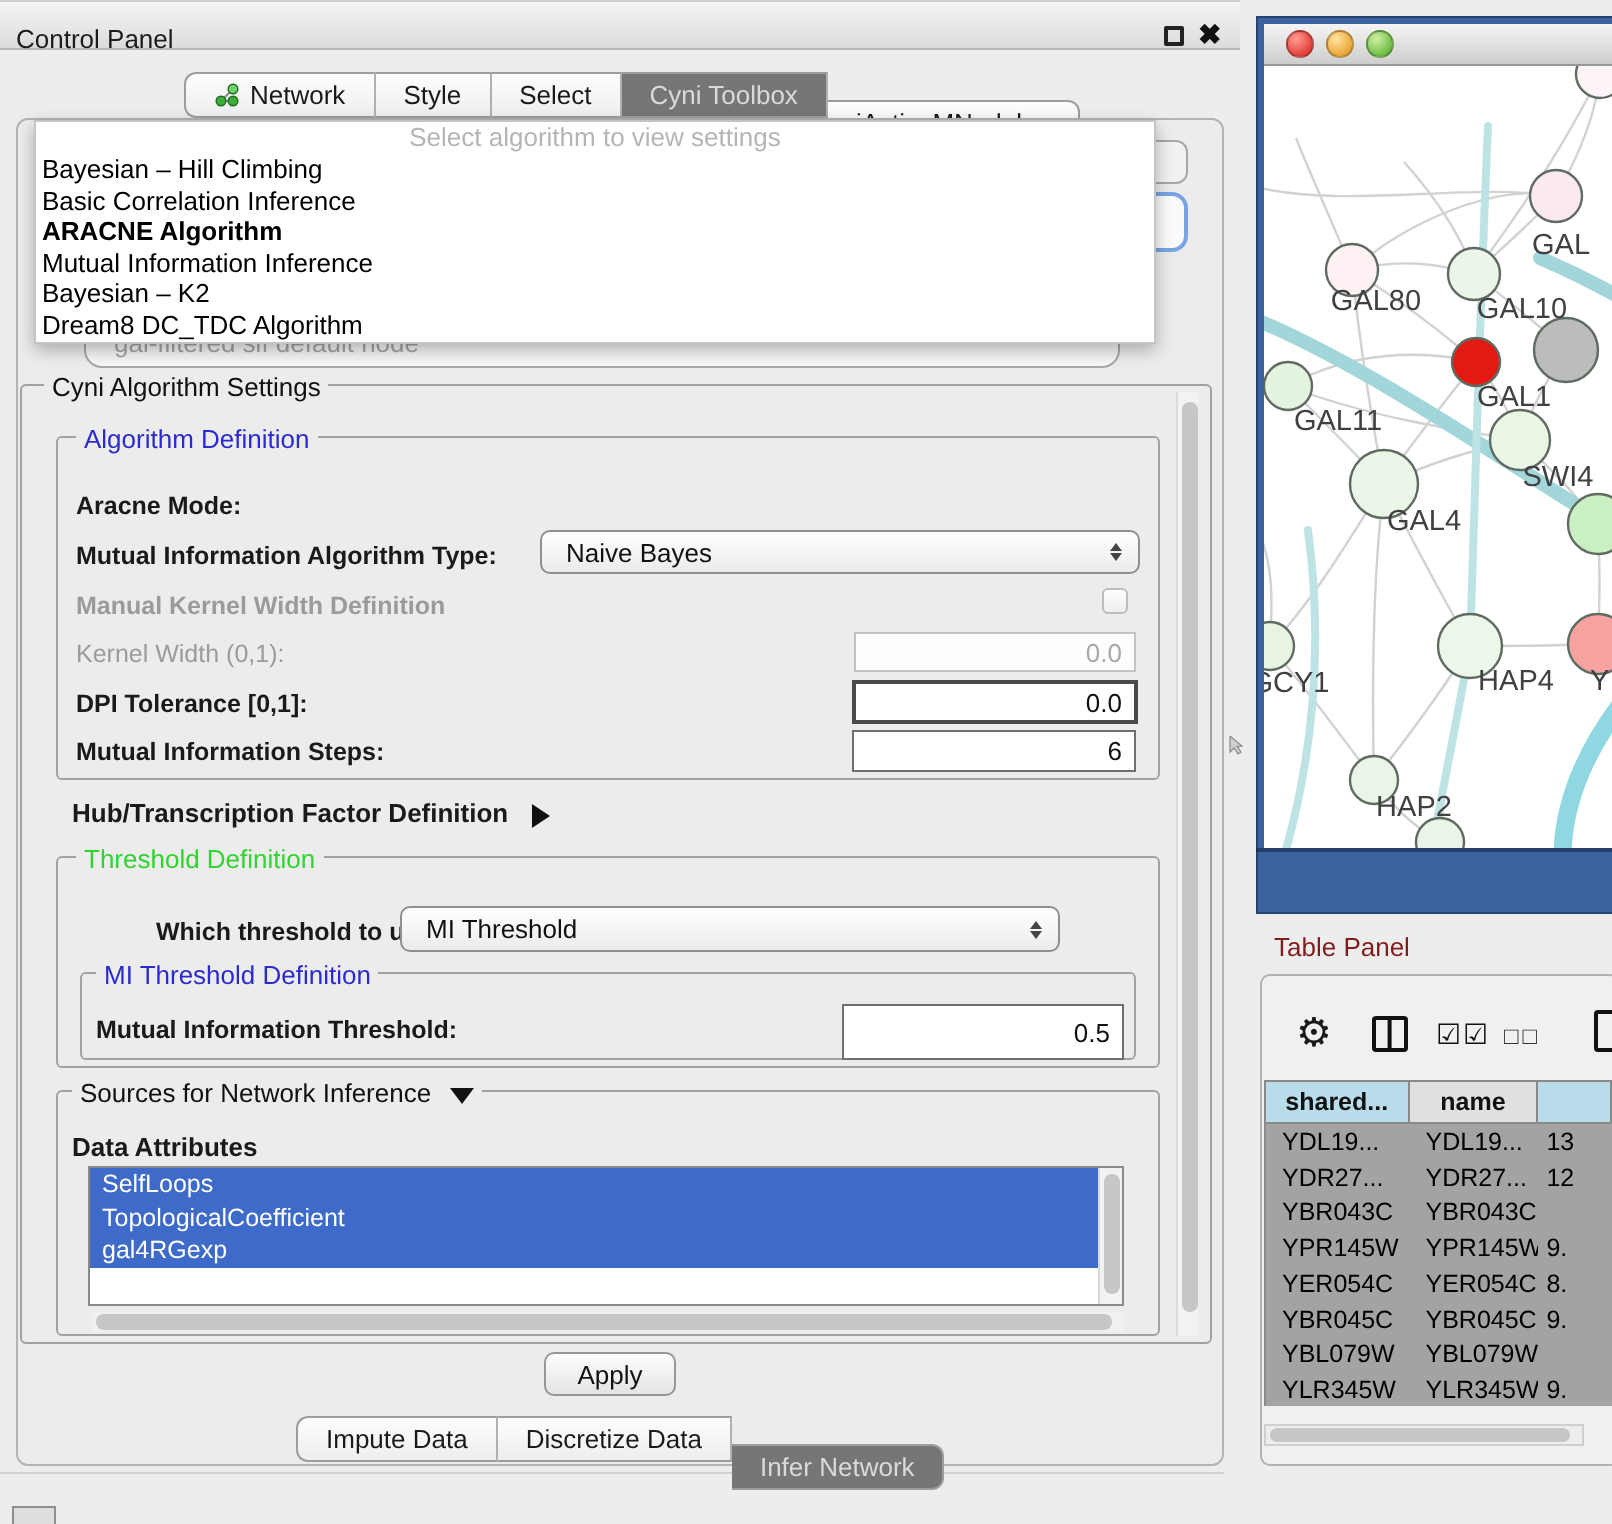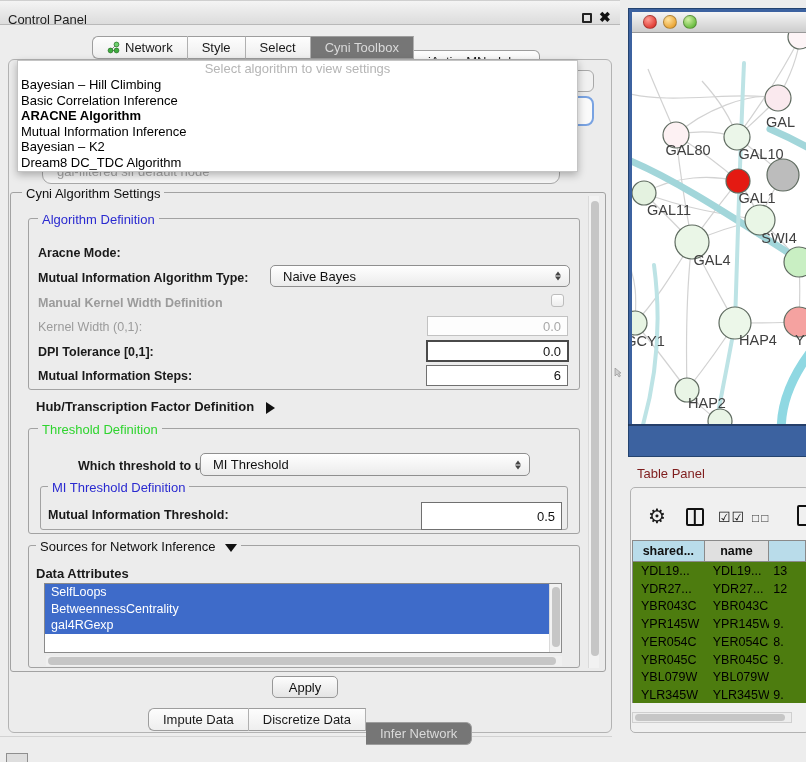--- a/index.html
+++ b/index.html
@@ -109,21 +109,21 @@
   .colicon::after { content:""; position:absolute; left:50%; top:0; width:2.4px; height:100%;
     background:#111; transform:translateX(-50%); }
   .cbpair { left:718px; top:509px; font-size:14px; color:#111; letter-spacing:1px; }
   .ucbpair { left:752px; top:511px; font-size:12px; color:#333; letter-spacing:2px; }
   .docicon { left:797px; top:505px; width:16px; height:21px; border:2.4px solid #111; border-radius:2px; background:#f0f0f0; }
   .table-wrap { left:632px; top:540px; width:174px; height:163px; overflow:hidden;
     border-top:1px solid #8a8a8a; border-left:1px solid #8a8a8a; background:#ffffff; }
   .thead { display:flex; height:21px; font-size:12.5px; color:#111;font-weight:bold; }
   .th { border-right:1px solid #8a8a8a; border-bottom:1px solid #8a8a8a;
     display:flex; align-items:center; justify-content:center; }
-  .trow { display:flex; height:17.75px; font-size:12.5px; color:#000; background:#4d7c0f; }
+  .trow { display:flex; height:17.75px; font-size:12.5px; color:#000; background:#a3a3a3; }
   .td { overflow:hidden; white-space:nowrap; display:flex; align-items:center; }
   .tp-hscroll { left:632px; top:712px; width:160px; height:11px; background:#ededed; border:1px solid #cfcfcf; }
   .tp-hthumb { position:absolute; left:2px; top:1px; width:150px; height:7px; background:#c6c6c6; border-radius:4px; }
 
   .bl-icon { left:6px; top:753px; width:22px; height:12px; border:1.5px solid #8f8f8f; background:#dedede; }
   .cursor-mark { left:614px; top:368px; width:8px; height:10px; }
 </style>
 </head>
 <body>
 
@@ -236,21 +236,21 @@
 
   <div class="abs group" style="left:28px; top:545px; width:552px; height:123px;"></div>
   <div class="legend" style="left:36px; top:539px; color:#111;">
     <span>Sources for Network Inference</span>
     <span class="src-arrow"></span>
   </div>
   <div class="lbl" style="left:36px; top:566px; font-size:13px;">Data Attributes</div>
 
   <div class="abs attr-list" id="attr-list">
       <div class="attr-item">SelfLoops</div>
-      <div class="attr-item">BetweennessCentrality</div>
+      <div class="attr-item">TopologicalCoefficient</div>
       <div class="attr-item">gal4RGexp</div>
     </div>
   <div class="vscroll" style="left:549px; top:584px; height:68px; width:12px;">
     <div class="vthumb" style="top:3px; height:60px;"></div>
   </div>
   <div class="hscroll" style="left:46px; top:656px; width:516px;">
     <div class="hthumb" style="left:2px; width:508px;"></div>
   </div>
 
   <div class="abs apply-btn">

